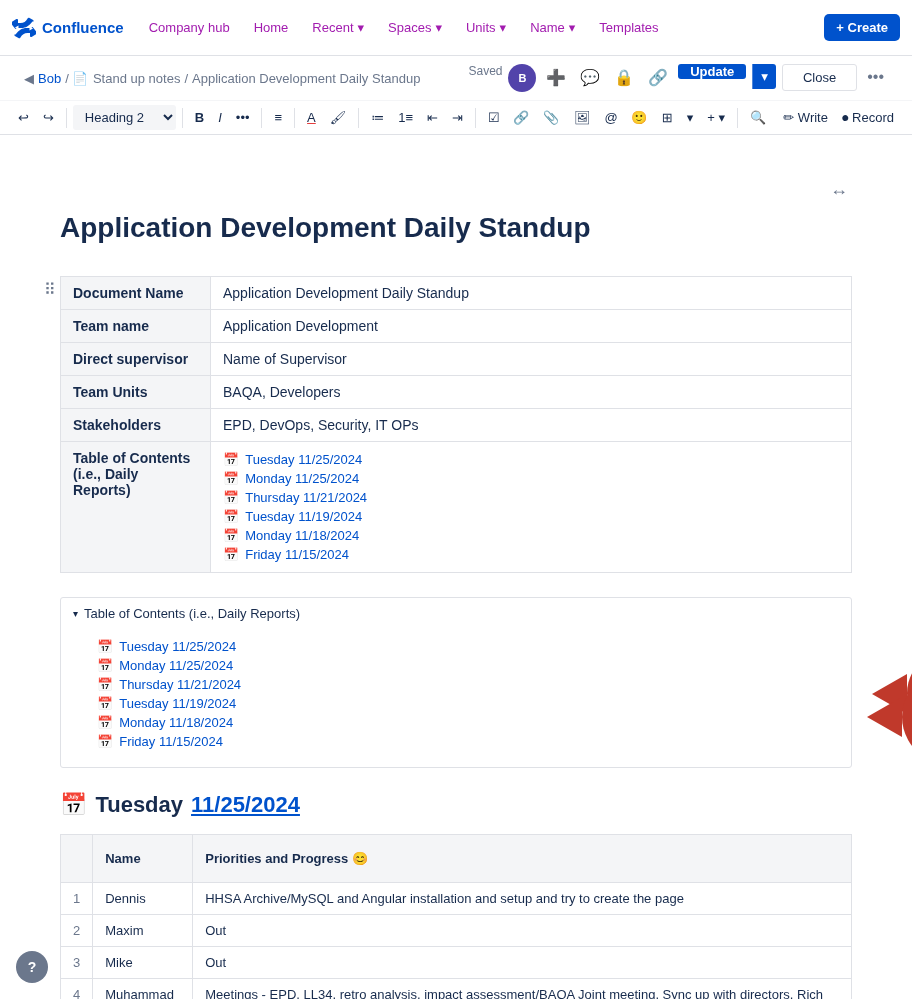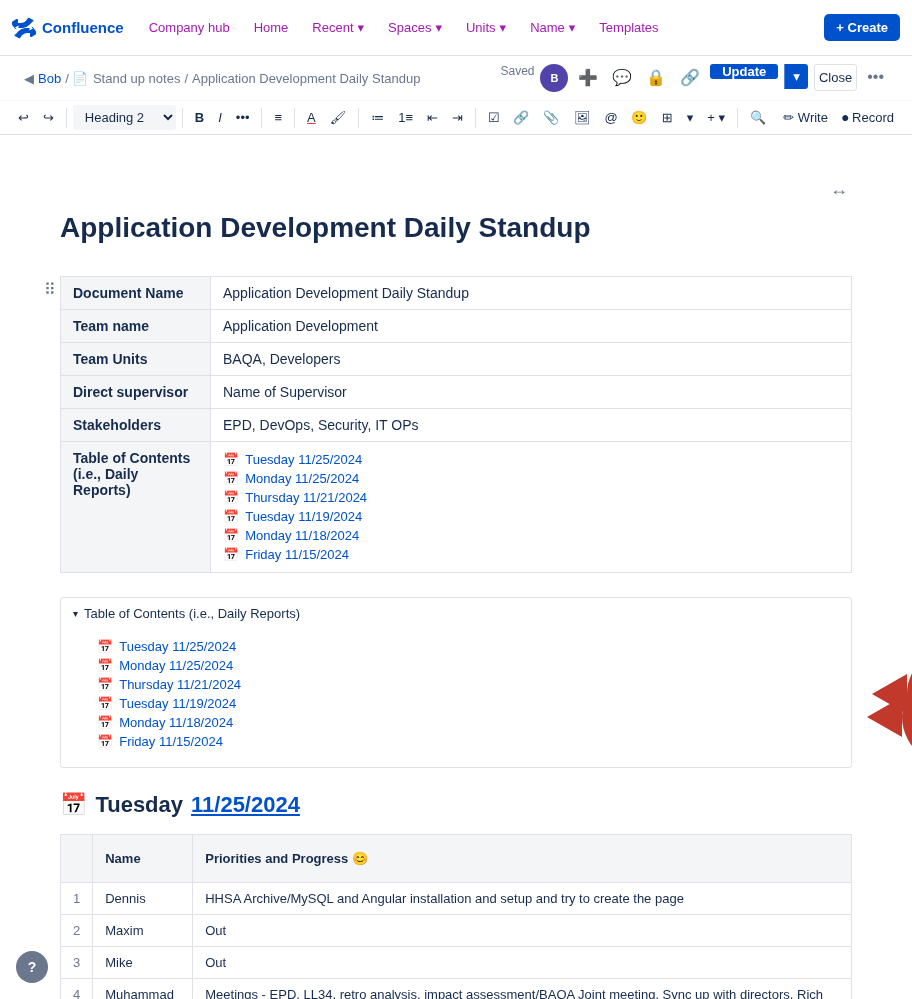--- a/index.html
+++ b/index.html
@@ -22,21 +22,21 @@
     .breadcrumb-bar {
       display: flex; align-items: center; padding: 8px 24px;
       border-bottom: 1px solid #f4f5f7; background: #fff;
       gap: 4px; font-size: 13px; color: #6b778c;
     }
     .breadcrumb-bar a { color: #0052CC; text-decoration: none; }
     .breadcrumb-sep { color: #6b778c; }
     .bc-right { margin-left: auto; display: flex; align-items: flex-start; gap: 6px; }
     .btn-update { background: #0052CC; color: #fff; border: none; border-radius: 3px; padding: 0 12px; font-size: 13px; font-weight: 600; cursor: pointer; }
     .btn-update-caret { background: #0052CC; color: #fff; border: none; border-left: 1px solid rgba(255,255,255,0.3); border-radius: 0 3px 3px 0; padding: 5px 8px; cursor: pointer; }
-    .btn-close { background: none; border: 1px solid #dfe1e6; border-radius: 3px; padding: 5px 4px; font-size: 13px; cursor: pointer; color: #172b4d; }
+    .btn-close { background: none; border: 1px solid #dfe1e6; border-radius: 3px; padding: 5px 20px; font-size: 13px; cursor: pointer; color: #172b4d; }
     .saved-text { font-size: 12px; color: #6b778c; }
     .avatar { width: 28px; height: 28px; border-radius: 50%; background: #5243aa; color: #fff; font-size: 11px; display: flex; align-items: center; justify-content: center; font-weight: 600; }
 
     
     .editor-toolbar {
       display: flex; align-items: center; padding: 4px 12px;
       border-bottom: 1px solid #dfe1e6; background: #fff; gap: 2px;
     }
     .toolbar-btn { background: none; border: none; cursor: pointer; padding: 4px 6px; border-radius: 3px; color: #172b4d; font-size: 13px; }
     .toolbar-sep { width: 1px; height: 20px; background: #dfe1e6; margin: 0 4px; }
@@ -182,26 +182,26 @@
       <tbody>
         <tr>
           <td class="label-cell">Document Name</td>
           <td>Application Development Daily Standup</td>
         </tr>
         <tr>
           <td class="label-cell">Team name</td>
           <td>Application Development</td>
         </tr>
         <tr>
+          <td class="label-cell">Direct supervisor</td>
+          <td>Name of Supervisor</td>
+        </tr>
+        <tr>
           <td class="label-cell">Team Units</td>
           <td>BAQA, Developers</td>
-        </tr>
-        <tr>
-          <td class="label-cell">Direct supervisor</td>
-          <td>Name of Supervisor</td>
         </tr>
         <tr>
           <td class="label-cell">Stakeholders</td>
           <td>EPD, DevOps, Security, IT OPs</td>
         </tr>
         <tr>
           <td class="label-cell">Table of Contents (i.e., Daily Reports)</td>
           <td>
             <div class="toc-item">
                 <span>📅</span>

